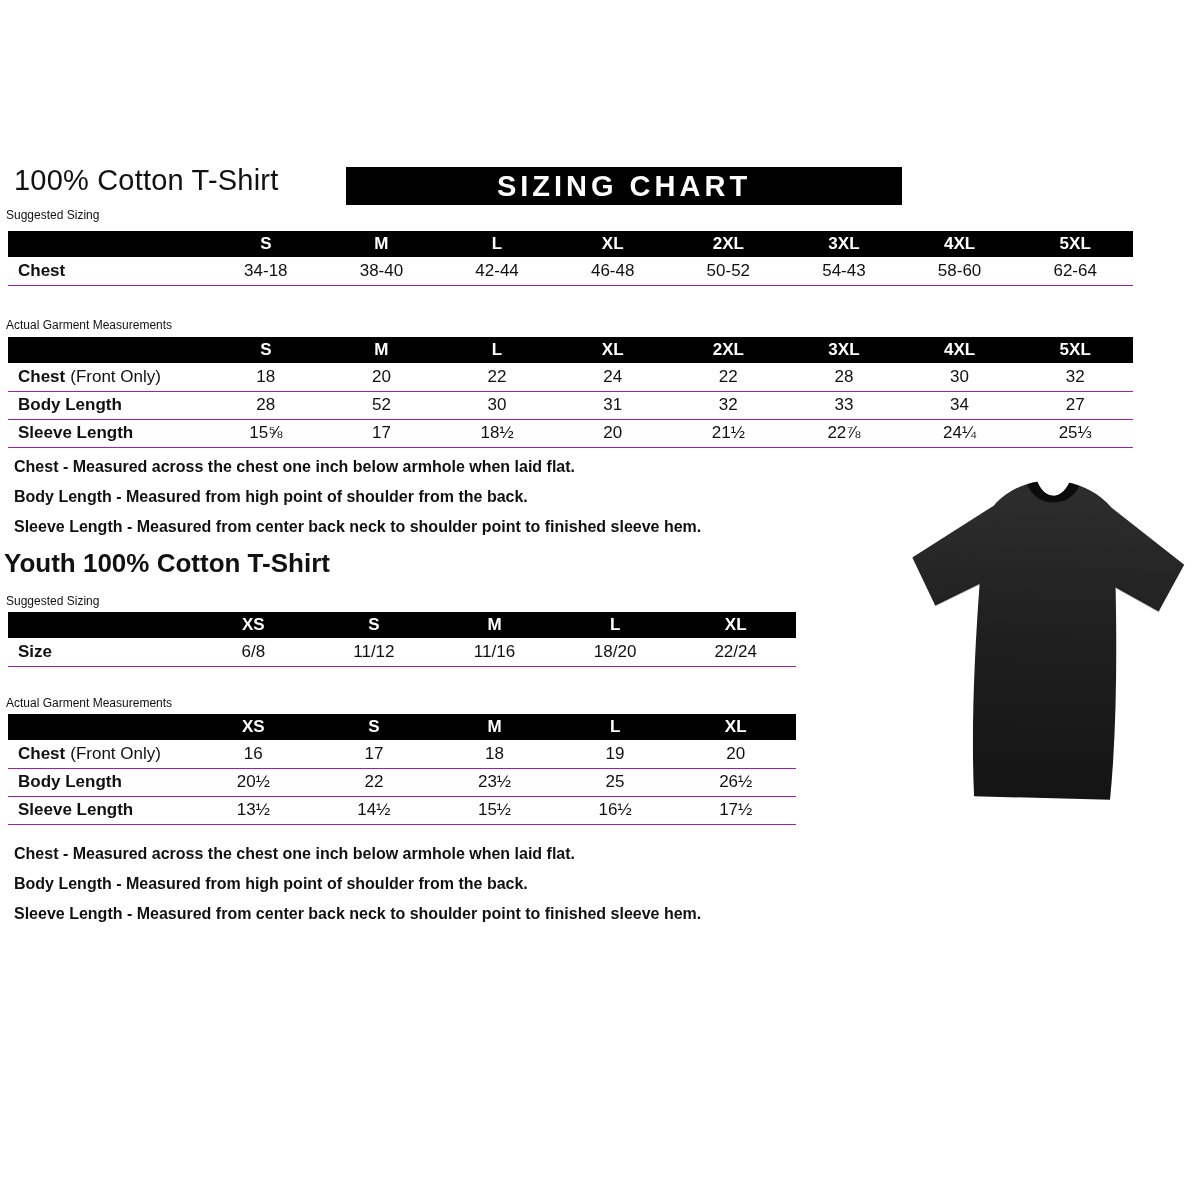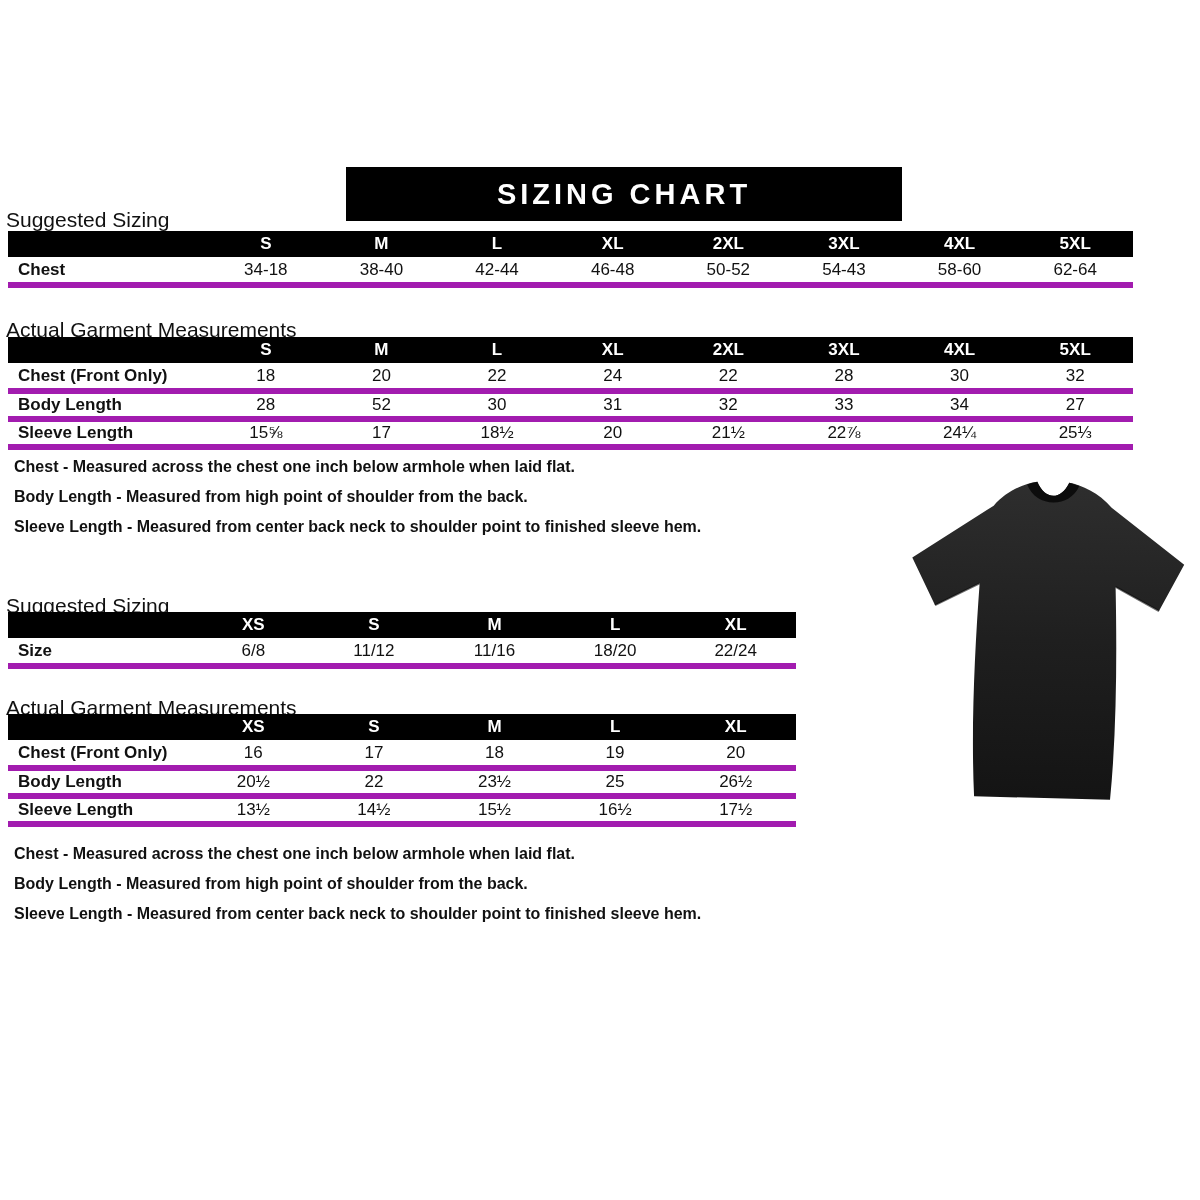--- a/index.html
+++ b/index.html
@@ -2,45 +2,46 @@
 <html><head>
 <meta charset="utf-8">
 <style>
   * { box-sizing: border-box; }
   html, body { margin: 0; padding: 0; background: #ffffff; }
   body { font-family: "Liberation Sans", sans-serif; color: #111; }
   .page { position: relative; width: 1200px; height: 1200px; background: #fff; overflow: hidden; }
   .abs { position: absolute; }
 
   .title-main { left: 14px; top: 164px; font-size: 29px; font-weight: 400; letter-spacing: 0.2px; }
-  .banner { left: 346px; top: 167px; width: 556px; height: 54px; background: #000;
+  .banner { left: 346px; top: 167px; width: 556px; height: 38px; background: #000;
             color: #fff; display: flex; align-items: center; justify-content: center;
             font-size: 29px; font-weight: bold; letter-spacing: 4px; }
-  .sec-label { font-size: 21px; color: #111; }
+  .sec-label { font-size: 12px; color: #111; }
   .title-youth { left: 4px; top: 548px; font-size: 26px; font-weight: bold; }
 
   table.tbl { position: absolute; border-collapse: collapse; table-layout: fixed; }
   table.tbl th { background: #000; color: #fff; font-size: 17px; font-weight: bold;
                  height: 26px; padding: 0; text-align: center; }
   table.tbl td { font-size: 17px; text-align: center; height: 28px; padding: 0;
-                 border-bottom: 6px solid #a21caf; color: #111; }
+                 border-bottom: 1px solid #a21caf; color: #111; }
   table.tbl td.row-label { text-align: left; padding-left: 10px; font-weight: bold; }
-  .row-label .note { font-weight: bold; margin-left: 5px; }
+  .row-label .note { font-weight: normal; margin-left: 5px; }
 
   .notes { font-size: 16px; font-weight: bold; }
   .notes .note-line { margin-bottom: 12px; white-space: nowrap; }
 
   .shirt { left: 893px; top: 477px; width: 300px; height: 345px; }
   .shirt svg { width: 100%; height: 100%; display: block; }
 </style>
 </head>
 <body>
 
 <div class="page">
 
+  <div class="abs title-main">100% Cotton T-Shirt</div>
   <div class="abs banner">
     <span>SIZING CHART</span>
   </div>
 
   <div class="abs sec-label" style="left:6px; top:208px;">Suggested Sizing</div>
 
   <table class="tbl" style="left:8px; top:231px; width:1125px;">
     <colgroup>
         <col style="width:200px">
       </colgroup>
@@ -129,20 +130,21 @@
       </tr>
     </tbody>
   </table>
 
   <div class="abs notes" style="left:14px; top:458px;">
     <div class="note-line">Chest - Measured across the chest one inch below armhole when laid flat.</div>
     <div class="note-line">Body Length - Measured from high point of shoulder from the back.</div>
     <div class="note-line">Sleeve Length - Measured from center back neck to shoulder point to finished sleeve hem.</div>
   </div>
 
+  <div class="abs title-youth">Youth 100% Cotton T-Shirt</div>
 
   <div class="abs sec-label" style="left:6px; top:594px;">Suggested Sizing</div>
 
   <table class="tbl" style="left:8px; top:612px; width:788px;">
     <colgroup>
         <col style="width:185px">
       </colgroup>
     <thead>
       <tr>
         <th></th>

